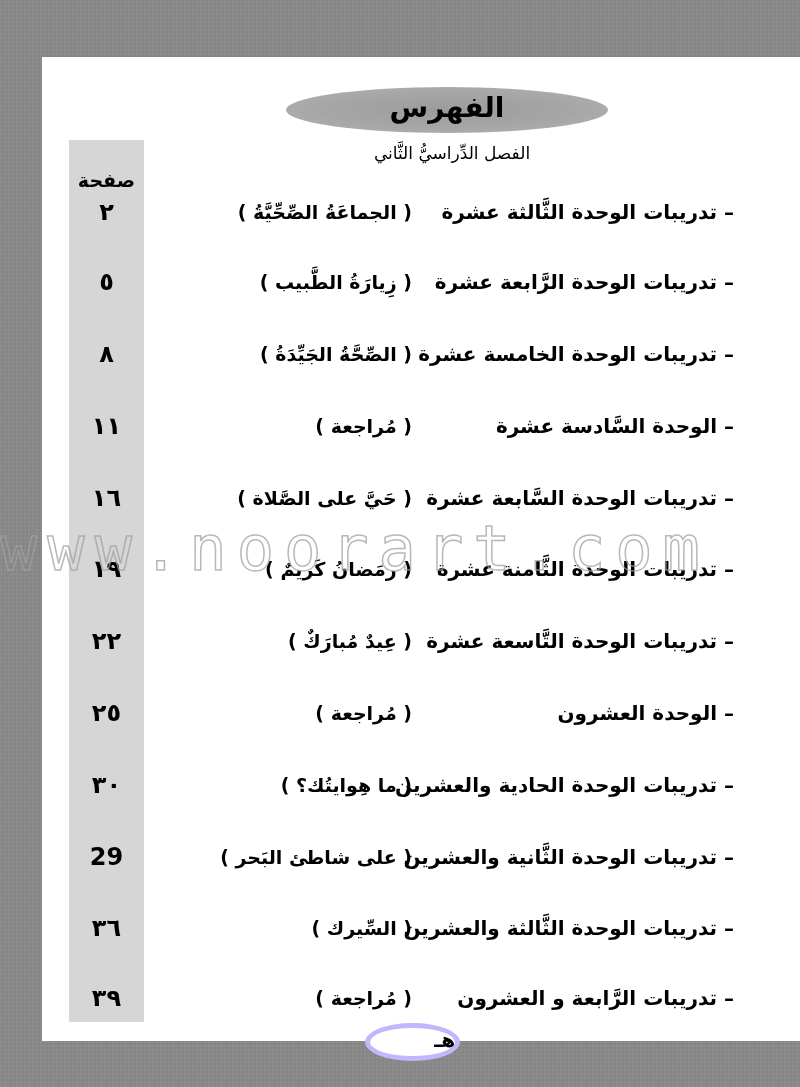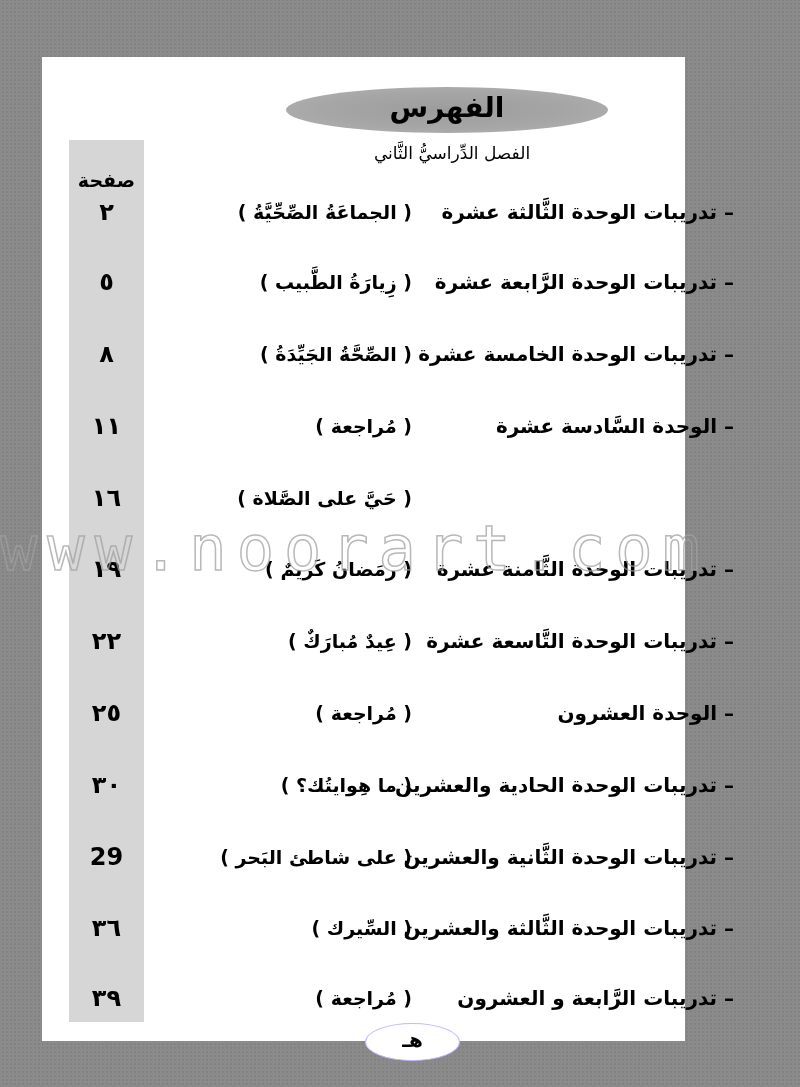--- a/index.html
+++ b/index.html
@@ -16,21 +16,21 @@
         radial-gradient(rgba(255,255,255,0.06) 1px, transparent 1px),
         radial-gradient(rgba(0,0,0,0.06) 1px, transparent 1px);
       background-size: 3px 3px, 4px 4px;
       background-position: 0 0, 1px 2px;
       font-family: "DejaVu Serif", "Liberation Serif", serif;
     }
     .page {
       position: absolute;
       left: 42px;
       top: 57px;
-      width: 643px;
+      width: 758px;
       height: 984px;
       background: #ffffff;
     }
     .page-col {
       position: absolute;
       left: 27px;
       top: 83px;
       width: 75px;
       height: 882px;
       background: #d6d6d6;
@@ -141,25 +141,25 @@
       z-index: 5;
     }
     .page-marker {
       position: absolute;
       left: 365px;
       top: 1023px;
       width: 95px;
       height: 38px;
       border-radius: 50%;
       background: #ffffff;
-      border: 1px solid #c4b5fd;
+      border: 5px solid #c4b5fd;
       box-sizing: border-box;
       display: flex;
       align-items: center;
-      justify-content: center;
+      justify-content: flex-end;
       z-index: 4;
     }
     .page-marker-text {
       font-family: "DejaVu Sans", "Liberation Sans", sans-serif;
       font-weight: bold;
       font-size: 20px;
       color: #000;
       direction: rtl;
       margin-top: -4px;
     }
@@ -192,20 +192,21 @@
     <span class="unit">– تدريبات الوحدة الخامسة عشرة</span>
     <span class="topic">( الصِّحَّةُ الجَيِّدَةُ )</span>
     <span class="pnum">٨</span>
   </div>
   <div class="row" style="top:349px;">
     <span class="unit">– الوحدة السَّادسة عشرة</span>
     <span class="topic">( مُراجعة )</span>
     <span class="pnum">١١</span>
   </div>
   <div class="row" style="top:421px;">
+    <span class="unit">– تدريبات الوحدة السَّابعة عشرة</span>
     <span class="topic">( حَيَّ على الصَّلاة )</span>
     <span class="pnum">١٦</span>
   </div>
   <div class="row" style="top:492px;">
     <span class="unit">– تدريبات الوحدة الثَّامنة عشرة</span>
     <span class="topic">( رمَضانُ كَريمٌ )</span>
     <span class="pnum">١٩</span>
   </div>
   <div class="row" style="top:564px;">
     <span class="unit">– تدريبات الوحدة التَّاسعة عشرة</span>

